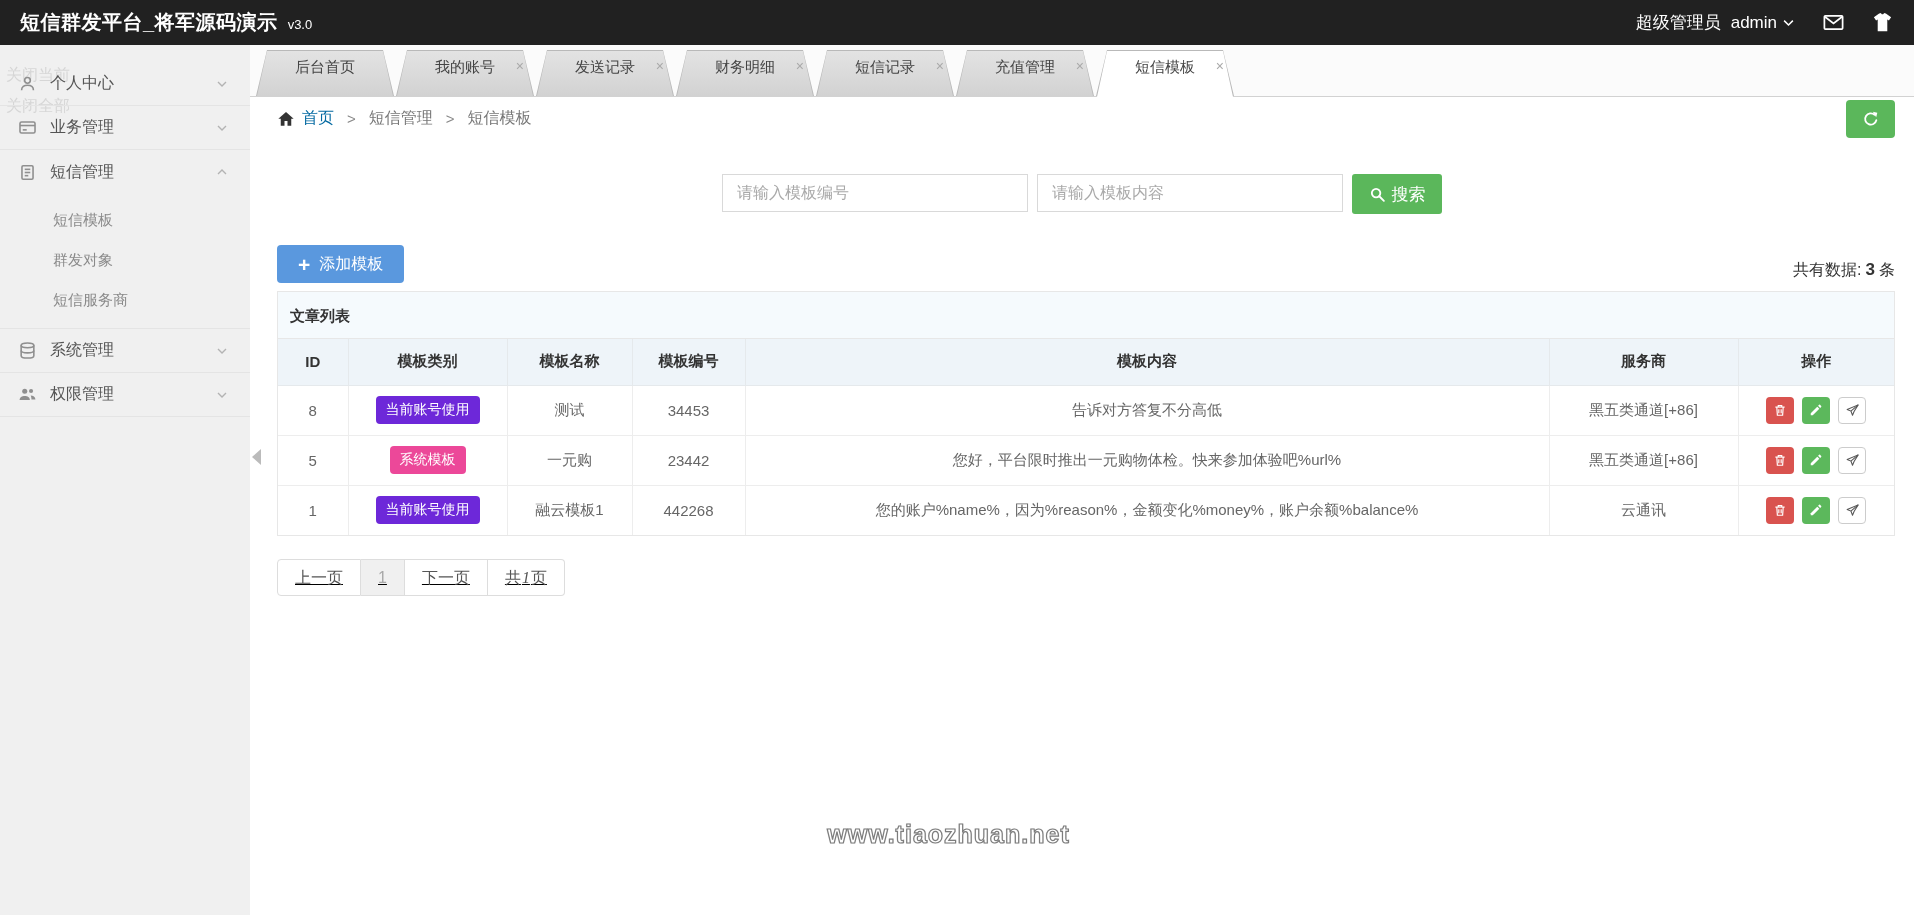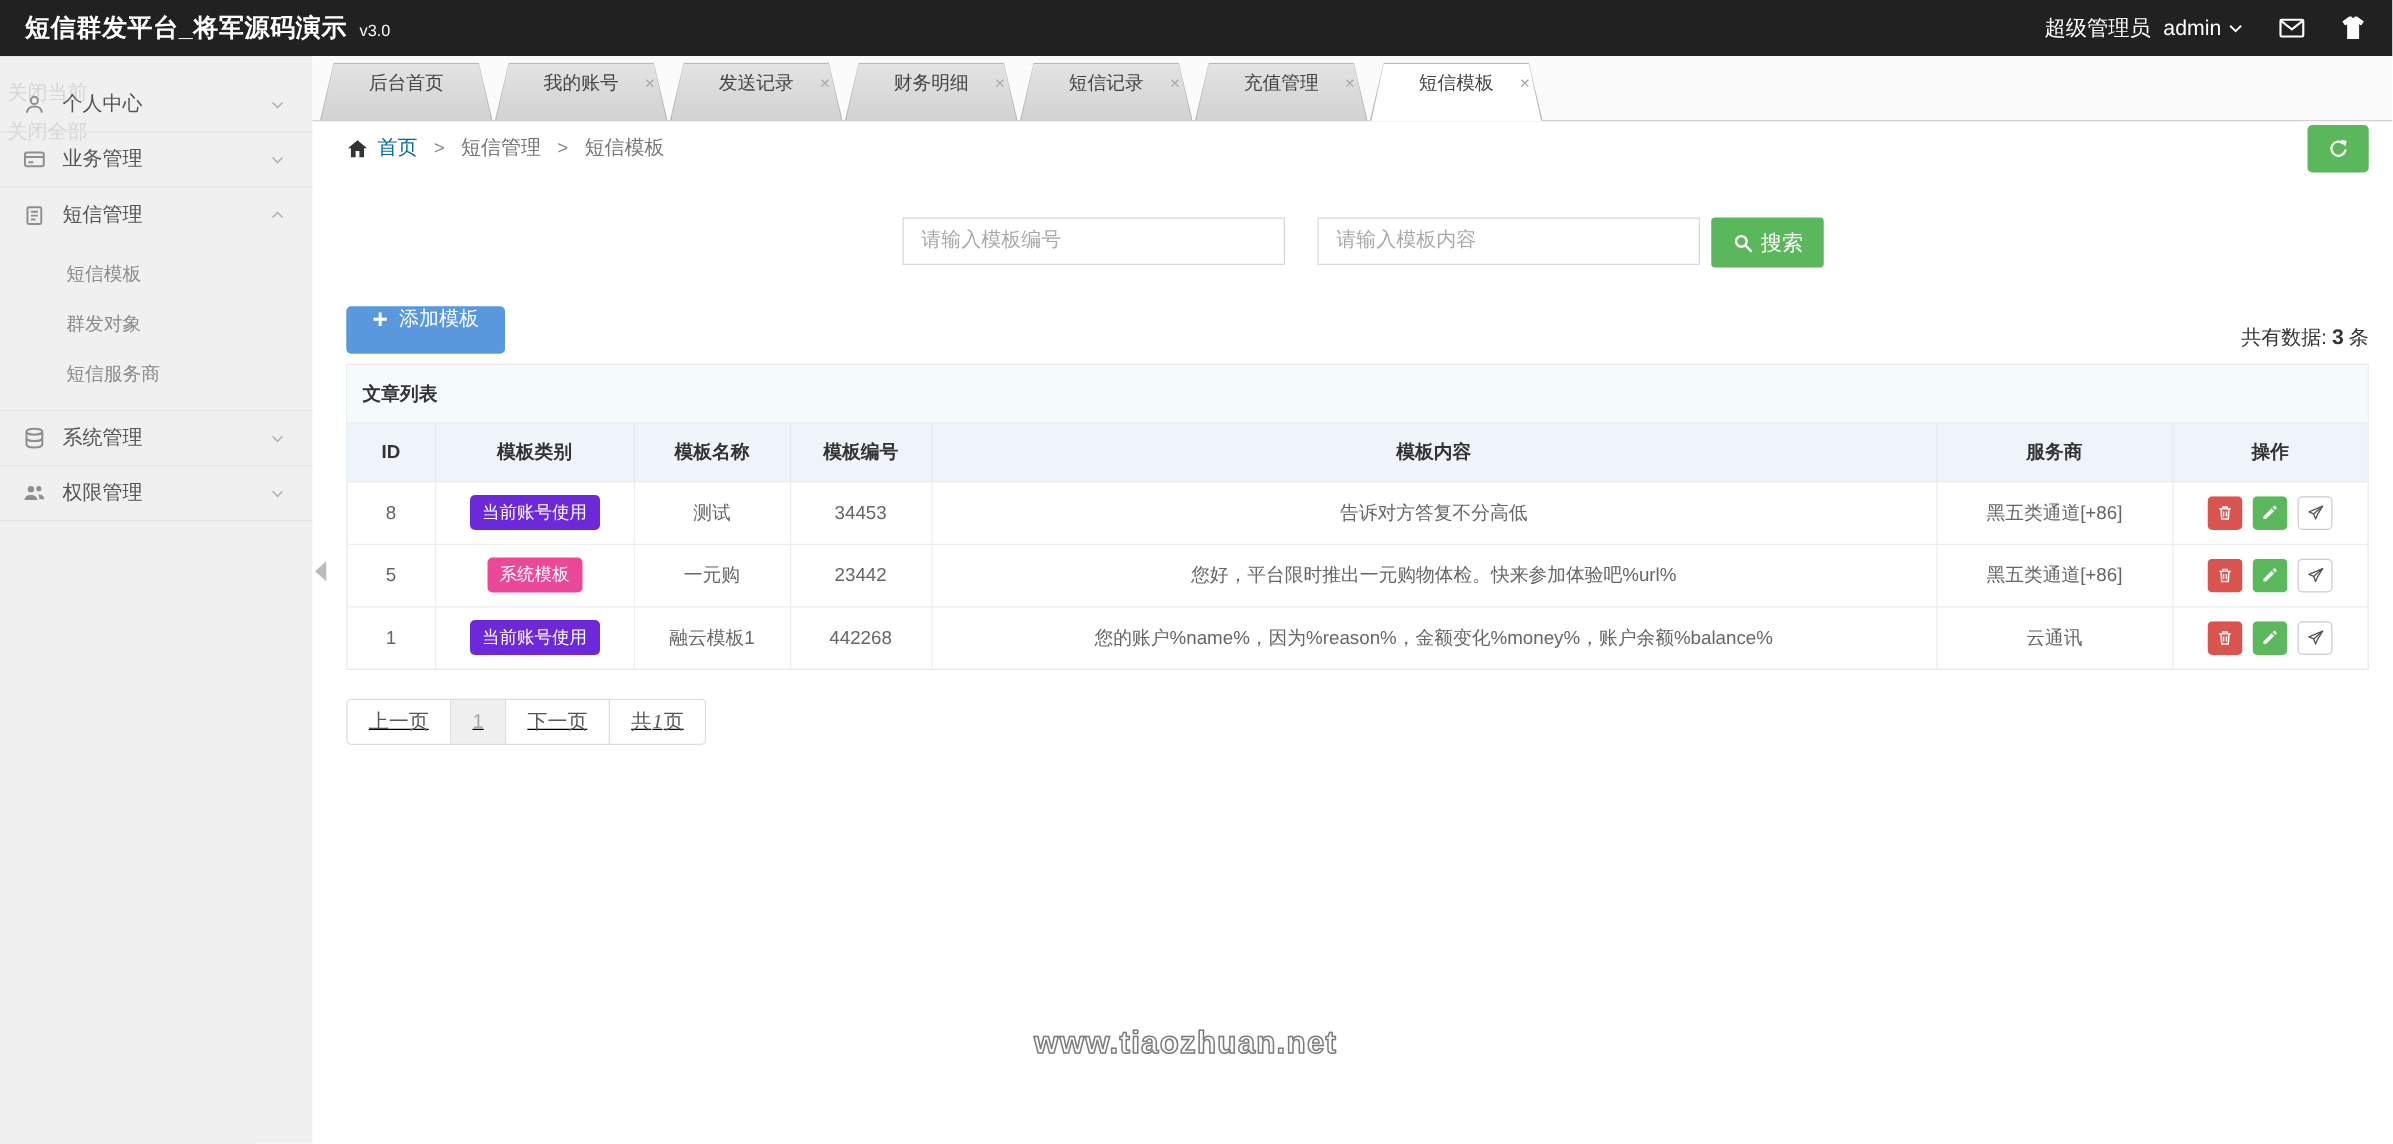--- a/index.html
+++ b/index.html
@@ -48,29 +48,29 @@
   .crumb-row { height:43px; display:flex; align-items:center; padding:0 19px 0 27px; }
   .crumb-home { display:flex; align-items:center; color:#0369a1; font-size:16px; cursor:pointer; }
   .crumb-home svg { margin-right:7px; }
   .crumb-sep { color:#888; margin:0 13px; font-size:15px; }
   .crumb-link { color:#777; font-size:16px; cursor:pointer; }
   .refresh-btn { margin-left:auto; width:49px; height:38px; background:#5bb75b; border:none; border-radius:4px;
                  display:flex; align-items:center; justify-content:center; cursor:pointer; }
   
   .search-row { margin-top:34px; display:flex; justify-content:center; }
   .search-input { width:306px; height:38px; border:1px solid #d9d9d9; padding:0 14px; font-size:16px; color:#333;
-                  margin-right:9px; outline:none; font-family:inherit;margin-left:17px; }
+                  margin-right:9px; outline:none; font-family:inherit; }
   .search-input::placeholder { color:#a9a9a9; }
   .search-btn { width:90px; height:40px; background:#5bb75b; color:#fff; border:none; border-radius:3px;
                 font-size:17px; display:flex; align-items:center; justify-content:center; cursor:pointer; font-family:inherit; }
   .search-btn svg { margin-right:6px; }
   
   .toolbar-row { margin:31px 19px 0 27px; display:flex; align-items:flex-end; justify-content:space-between; }
   .add-btn { height:38px; padding:0 21px; background:#5a98de; color:#fff; border:none; border-radius:4px;
-             font-size:16px; display:flex; align-items:flex-start; cursor:pointer; font-family:inherit; }
+             font-size:16px; display:flex; align-items:center; cursor:pointer; font-family:inherit; }
   .add-btn .plus { font-size:21px; font-weight:bold; margin-right:9px; line-height:1; }
   .add-btn .plus::before { content:"+"; }
   .total-info { font-size:16px; color:#333; padding-bottom:2px; }
   .total-info b { margin:0 4px; font-size:17px; }
   
   .panel { margin:8px 19px 0 27px; border:1px solid #e7e7e7; }
   .panel-header { height:47px; line-height:47px; background:#f5fafd; border-bottom:1px solid #e7e7e7;
                   font-size:15px; font-weight:bold; color:#333; padding-left:12px; }
   table { width:100%; border-collapse:collapse; table-layout:fixed; }
   th { height:46px; background:#eef4f9; font-size:15px; color:#333; font-weight:bold; border:1px solid #e5e9ec; }

